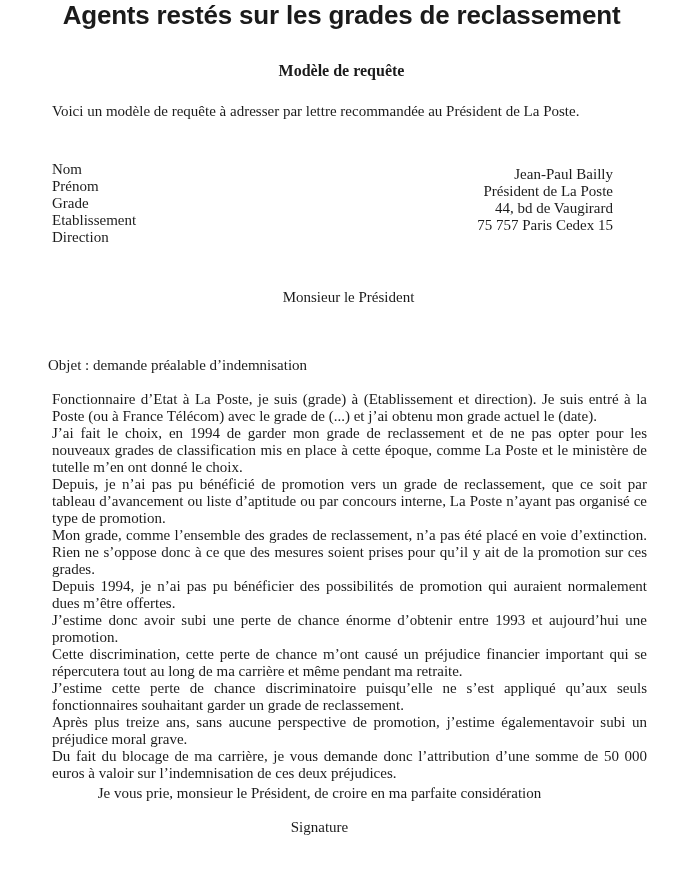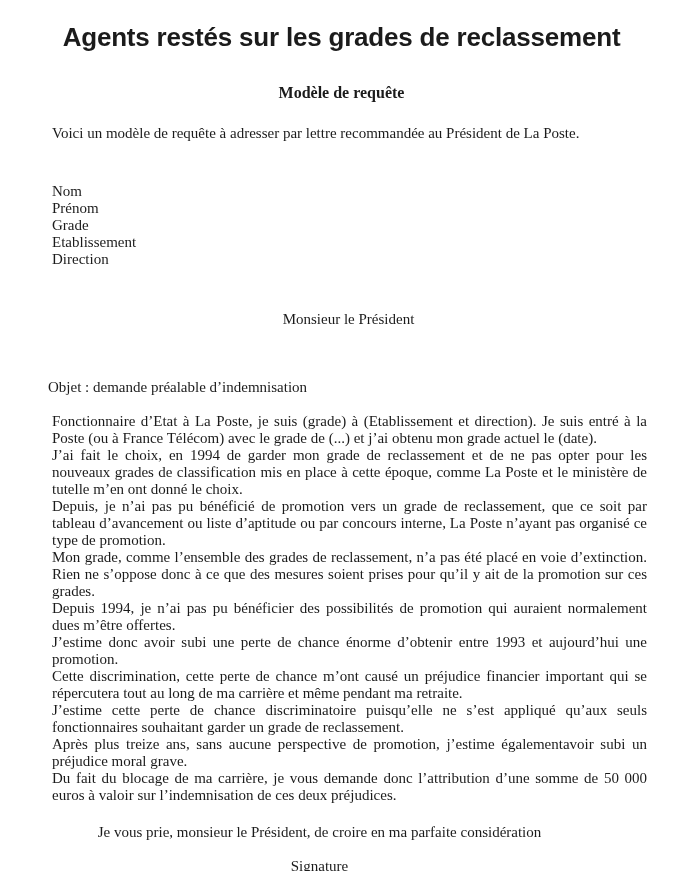--- a/index.html
+++ b/index.html
@@ -8,21 +8,20 @@
     height: 871px;
     background: #ffffff;
     color: #1b1b1b;
     font-family: "Liberation Serif", serif;
     font-size: 15px;
     overflow: hidden;
   }
   .page {
     width: 683px;
     height: 765px;
-    padding-top: 22px;
     box-sizing: border-box;
     background: #ffffff;
   }
   .page-title {
     font-family: "Liberation Sans", sans-serif;
     font-size: 26px;
     font-weight: bold;
     text-align: center;
     margin: 0;
     letter-spacing: -0.2px;
@@ -63,21 +62,21 @@
   .letter-body {
     margin: 17px 36px 0 52px;
     text-align: justify;
   }
   .letter-body p {
     margin: 0;
     line-height: 17px;
   }
   .closing {
     text-align: center;
-    margin: 20px 44px 0 0;
+    margin: 3px 44px 0 0;
     line-height: 17px;
   }
   .signature {
     text-align: center;
     margin: 17px 44px 0 0;
     line-height: 17px;
   }
 </style>
 </head>
 <body>
@@ -91,20 +90,26 @@
   <p class="intro">Voici un modèle de requête à adresser par lettre recommandée au Président de La Poste.</p>
 
   <div class="addr-row">
     <div class="sender-block">
       <div>Nom</div>
       <div>Prénom</div>
       <div>Grade</div>
       <div>Etablissement</div>
       <div>Direction</div>
     </div>
+    <div class="recipient-block">
+      <div>Jean-Paul Bailly</div>
+      <div>Président de La Poste</div>
+      <div>44, bd de Vaugirard</div>
+      <div>75 757 Paris Cedex 15</div>
+    </div>
   </div>
 
   <p class="salutation">Monsieur le Président</p>
 
   <p class="subject">Objet : demande préalable d’indemnisation</p>
 
   <div class="letter-body">
     <p>Fonctionnaire d’Etat à La Poste, je suis (grade) à (Etablissement et direction). Je suis entré à la Poste (ou à France Télécom) avec le grade de (...) et j’ai obtenu mon grade actuel le (date).</p>
     <p>J’ai fait le choix, en 1994 de garder mon grade de reclassement et de ne pas opter pour les nouveaux grades de classification mis en place à cette époque, comme La Poste et le ministère de tutelle m’en ont donné le choix.</p>
     <p>Depuis, je n’ai pas pu bénéficié de promotion vers un grade de reclassement, que ce soit par tableau d’avancement ou liste d’aptitude ou par concours interne, La Poste n’ayant pas organisé ce type de promotion.</p>

